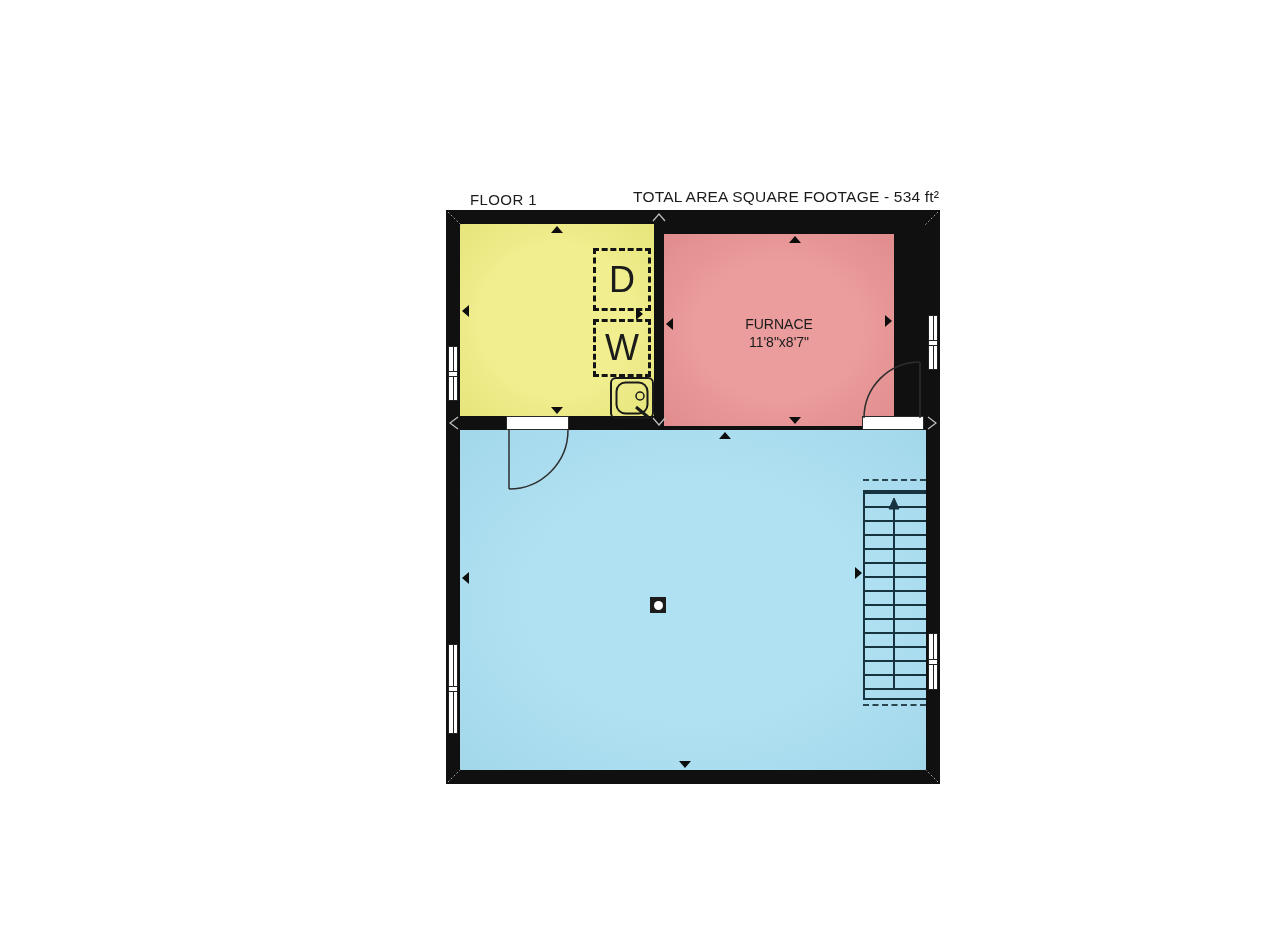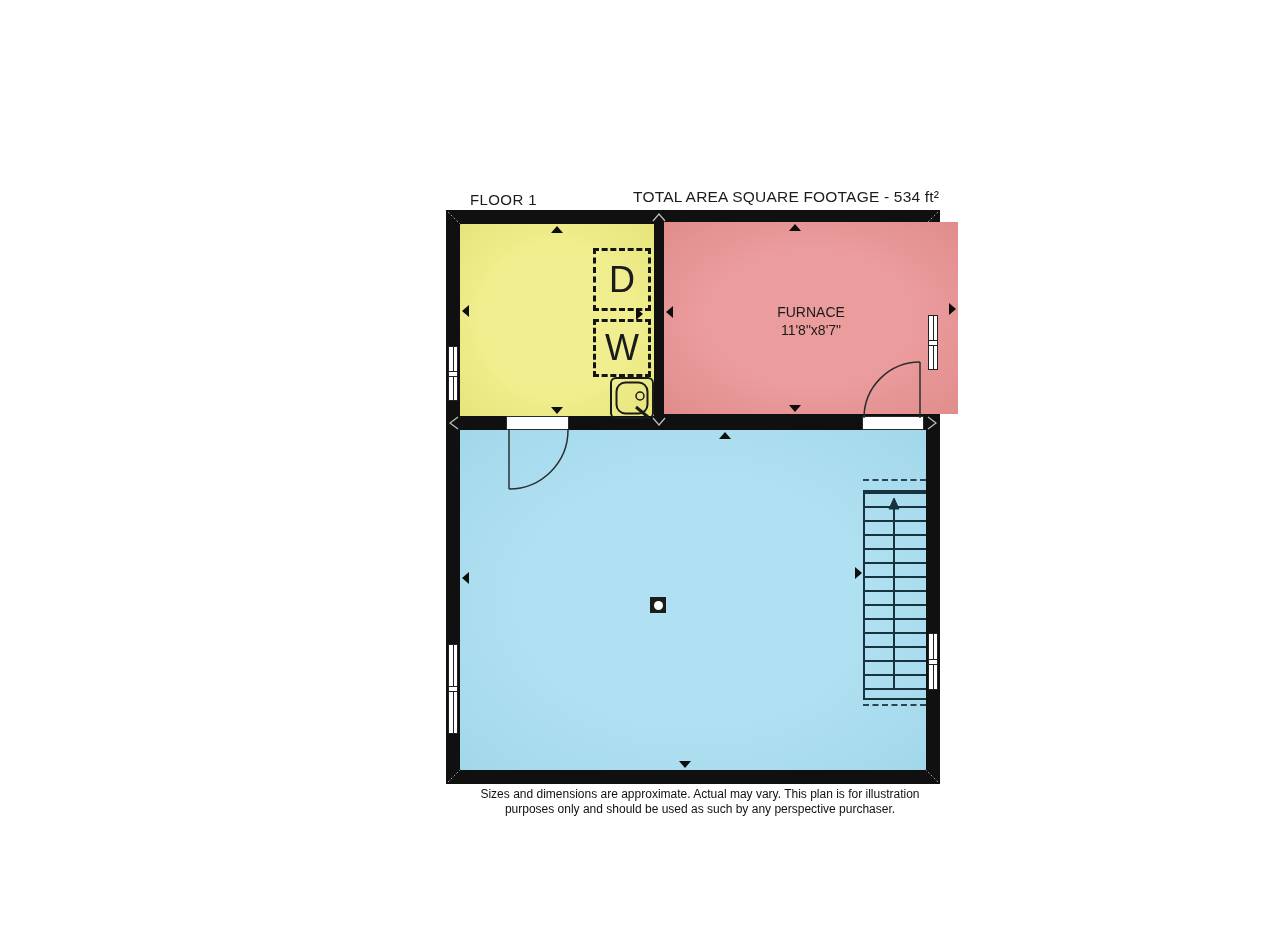--- a/index.html
+++ b/index.html
@@ -7,21 +7,21 @@
           font-family:"Liberation Sans", sans-serif;color:#1b1b1b;}
 
   .floor-label{position:absolute;left:470px;top:191px;font-size:15px;letter-spacing:.4px;}
   .total-area{position:absolute;left:633px;top:188px;font-size:15.5px;letter-spacing:.2px;text-align:right;}
 
   .plan{position:absolute;left:446px;top:210px;width:494px;height:574px;background:var(--wall,#101010);}
 
   .room{position:absolute;box-sizing:border-box;}
   .room.laundry{left:14px;top:14px;width:194px;height:192px;
     background:radial-gradient(ellipse at center, var(--laundry,#f0ee8e) 55%, #e6e47a 100%);}
-  .room.furnace{left:218px;top:12px;width:294px;height:192px;
+  .room.furnace{left:218px;top:24px;width:230px;height:192px;
     background:radial-gradient(ellipse at center, #eb9c9c 50%, var(--furnace,#e08c8d) 100%);}
   .room.rec{left:14px;top:220px;width:466px;height:340px;
     background:radial-gradient(ellipse at center, #b0e1f2 50%, var(--rec,#a2d7ea) 100%);}
 
   .room-label{position:absolute;left:0;right:0;text-align:center;font-size:14px;line-height:17.5px;}
   .room.laundry .room-label{top:82px;transform:translateX(-9px);}
   .room.furnace .room-label{top:82px;}
   .room.rec .room-label{top:121px;}
 
   
@@ -171,17 +171,13 @@
         <path d="M190,197 L202,207" stroke-width="3"></path>
       </g>
 
       <g stroke="#17333f" fill="#17333f">
         <path d="M448,478 L448,298" stroke-width="2" fill="none"></path>
         <polygon points="448,288 443,299 453,299"></polygon>
       </g>
     </svg>
   </div>
 
-  <div class="disclaimer">
-    <div>Sizes and dimensions are approximate. Actual may vary. This plan is for illustration</div>
-    <div>purposes only and should be used as such by any perspective purchaser.</div>
-  </div>
 </div>
 
 </body></html>

